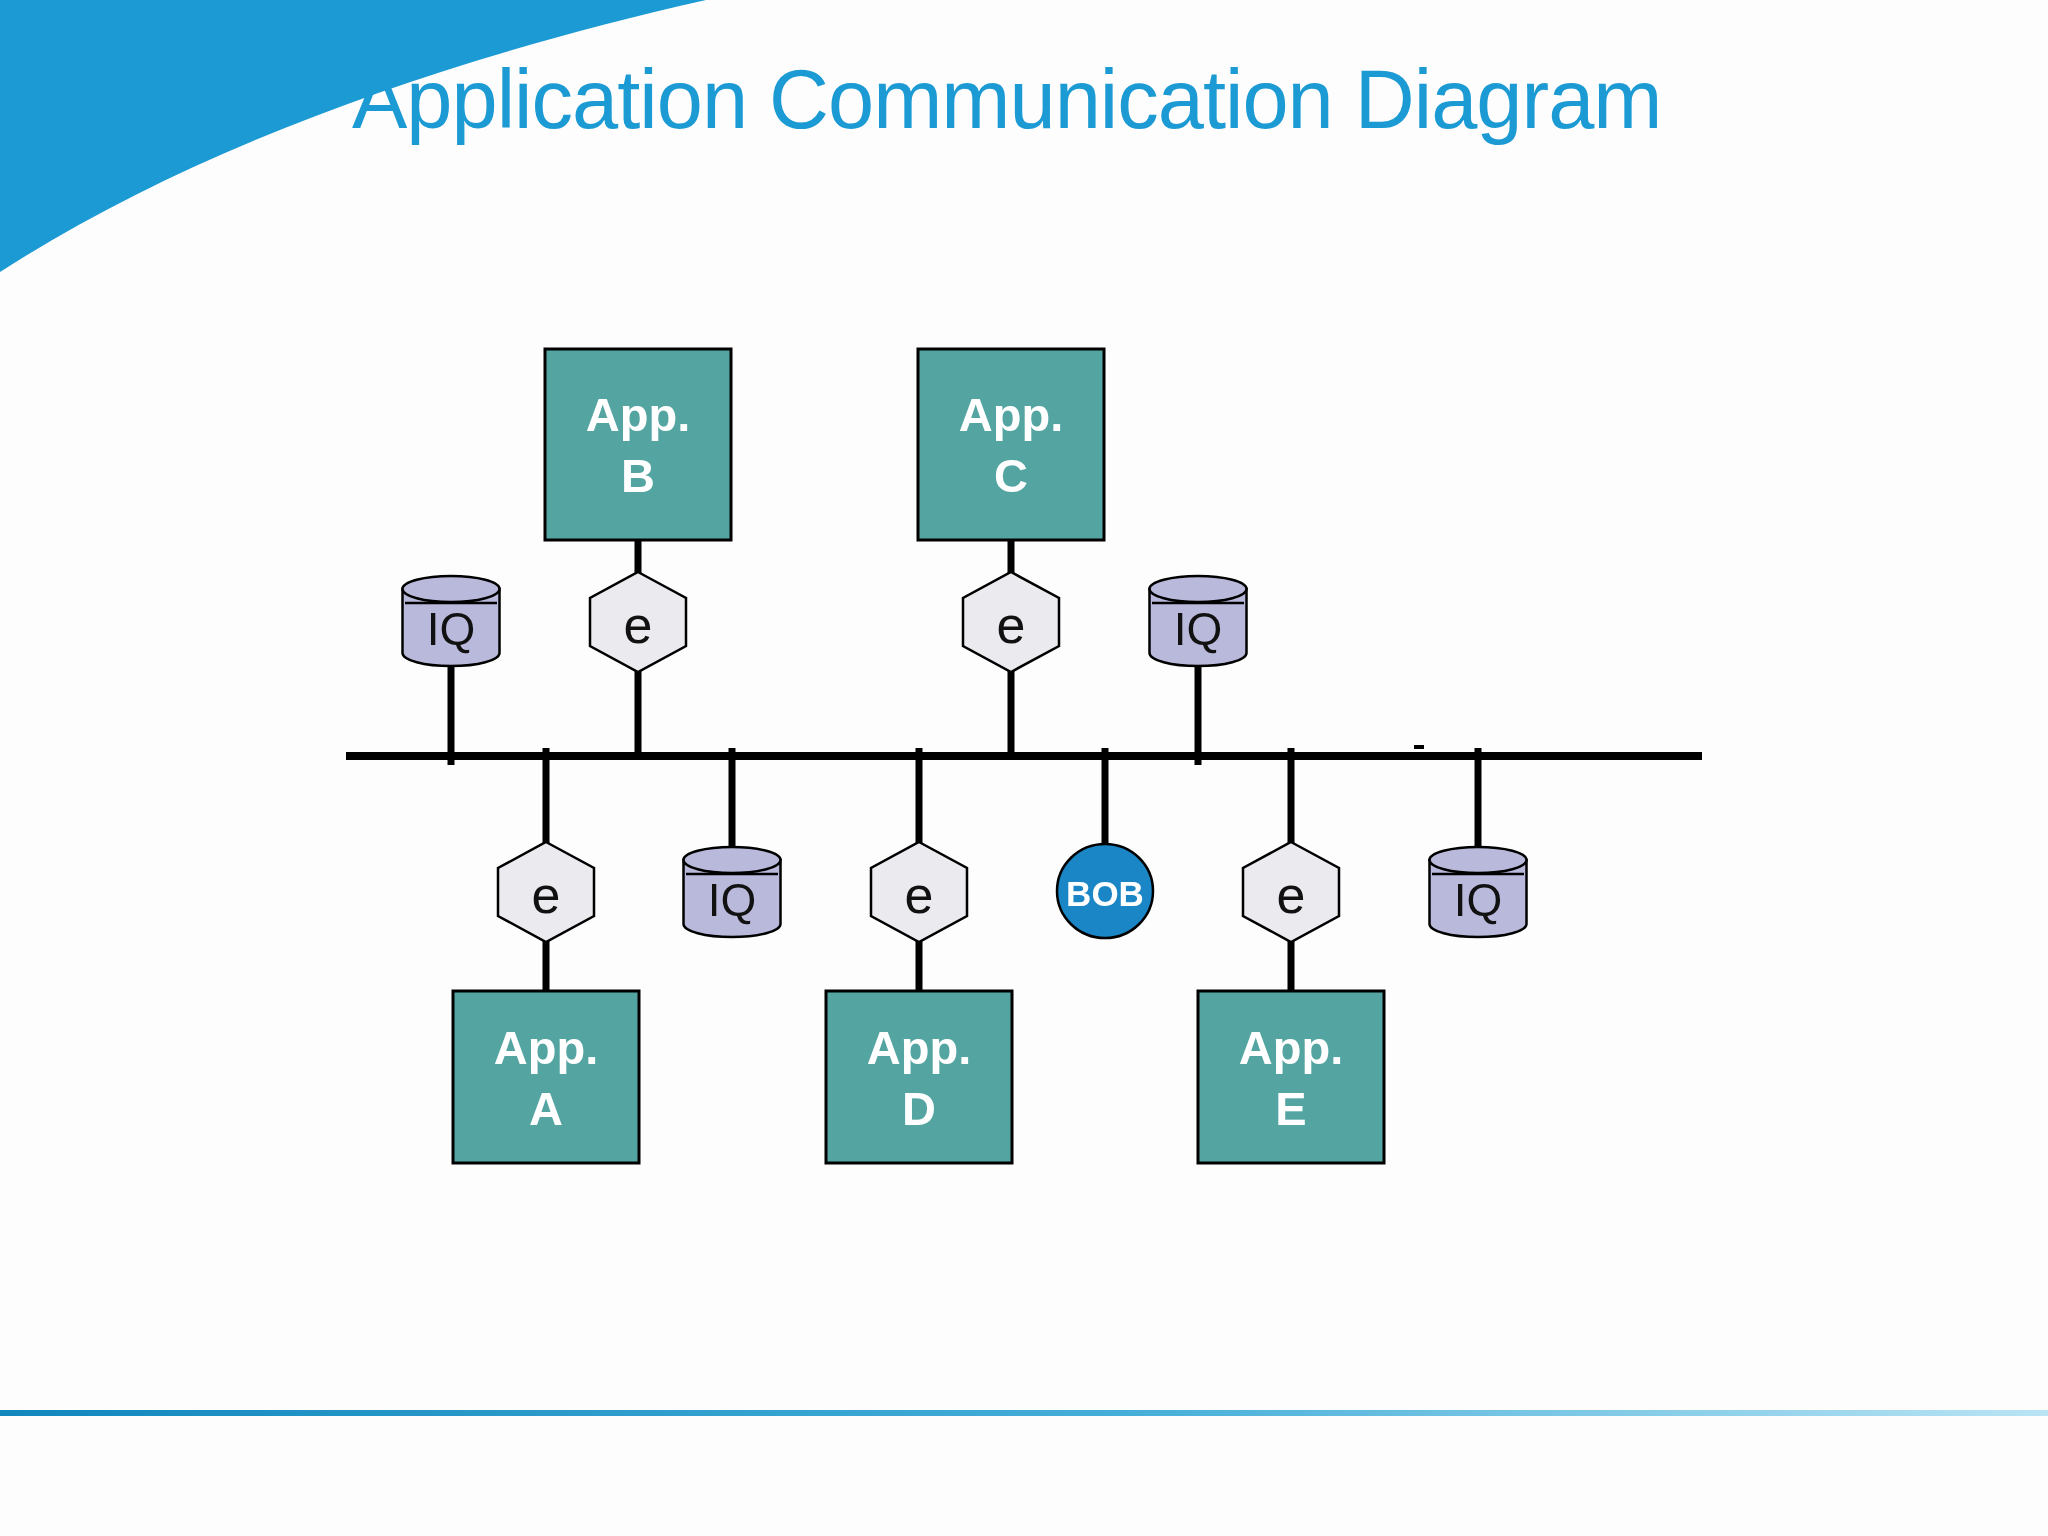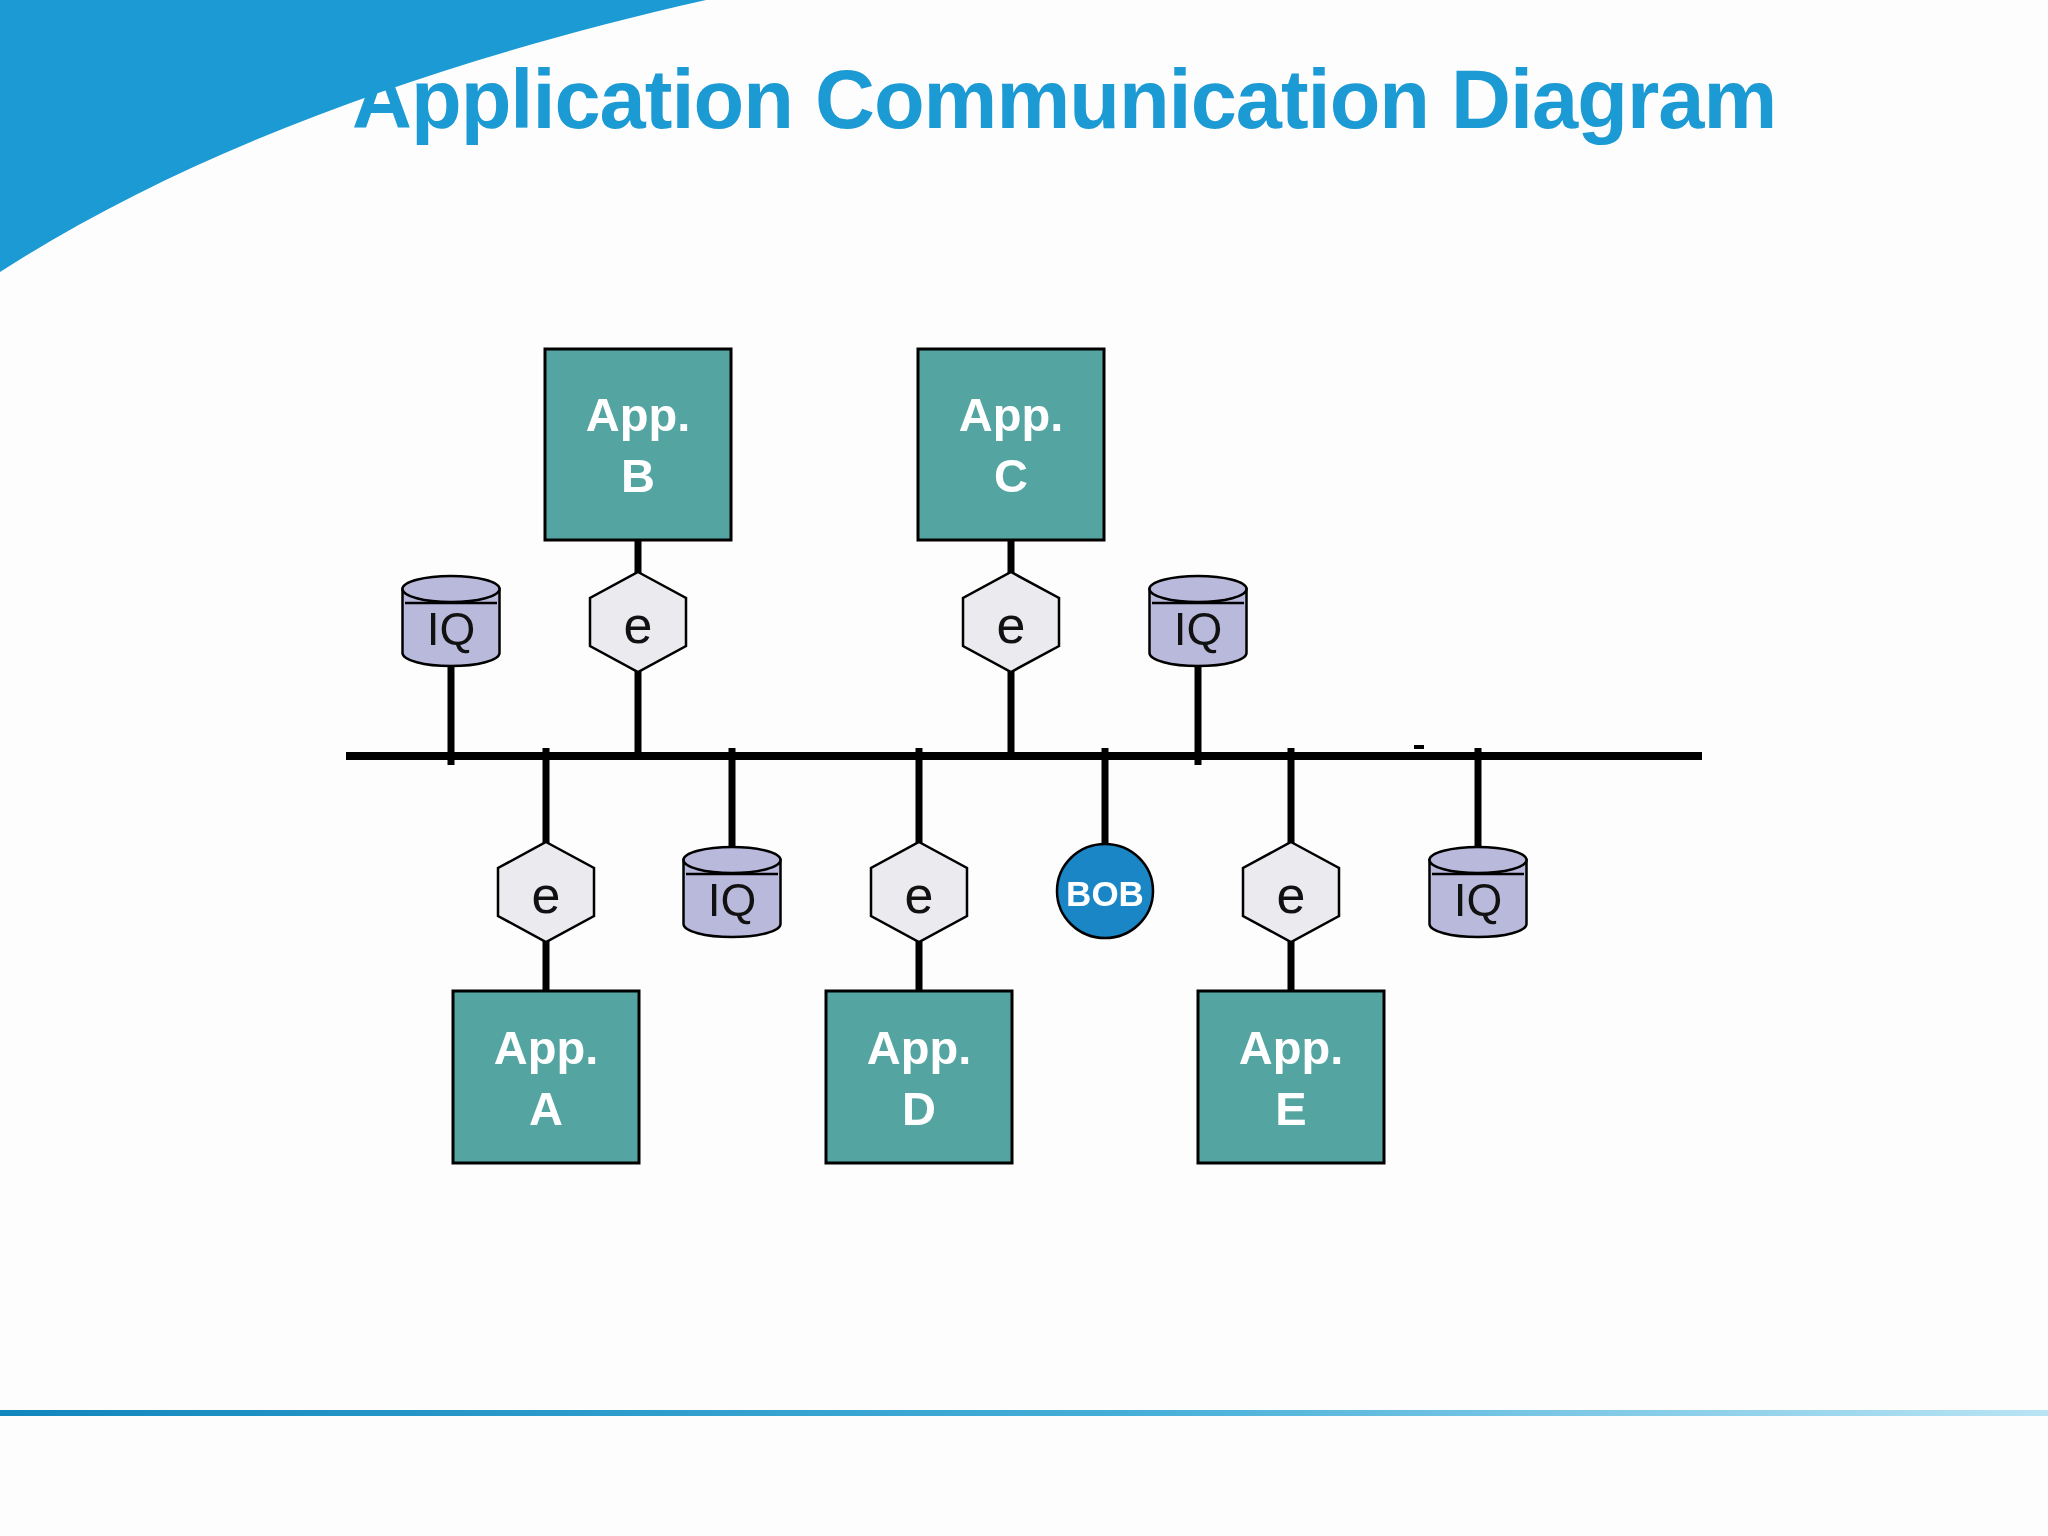--- a/index.html
+++ b/index.html
@@ -10,21 +10,21 @@
     overflow:hidden;
     font-family:"Liberation Sans", sans-serif;
   }
   .stage{position:absolute;left:0;top:0;width:2048px;height:1536px;}
   .page-title{
     position:absolute;
     left:352px;top:56px;
     margin:0;
     font-size:83px;
     line-height:1.05;
-    font-weight:700;
+    font-weight:400;
     color:#1b9ad3;
     letter-spacing:-1px;
     white-space:nowrap;
   }
   
   .connector{stroke:#000;stroke-width:7;}
   .bus{fill:#000;}
   .node-box{stroke:#000;stroke-width:3;}
   .hex{stroke:#000;stroke-width:2.5;}
   .cyl{stroke:#000;stroke-width:2.5;}

